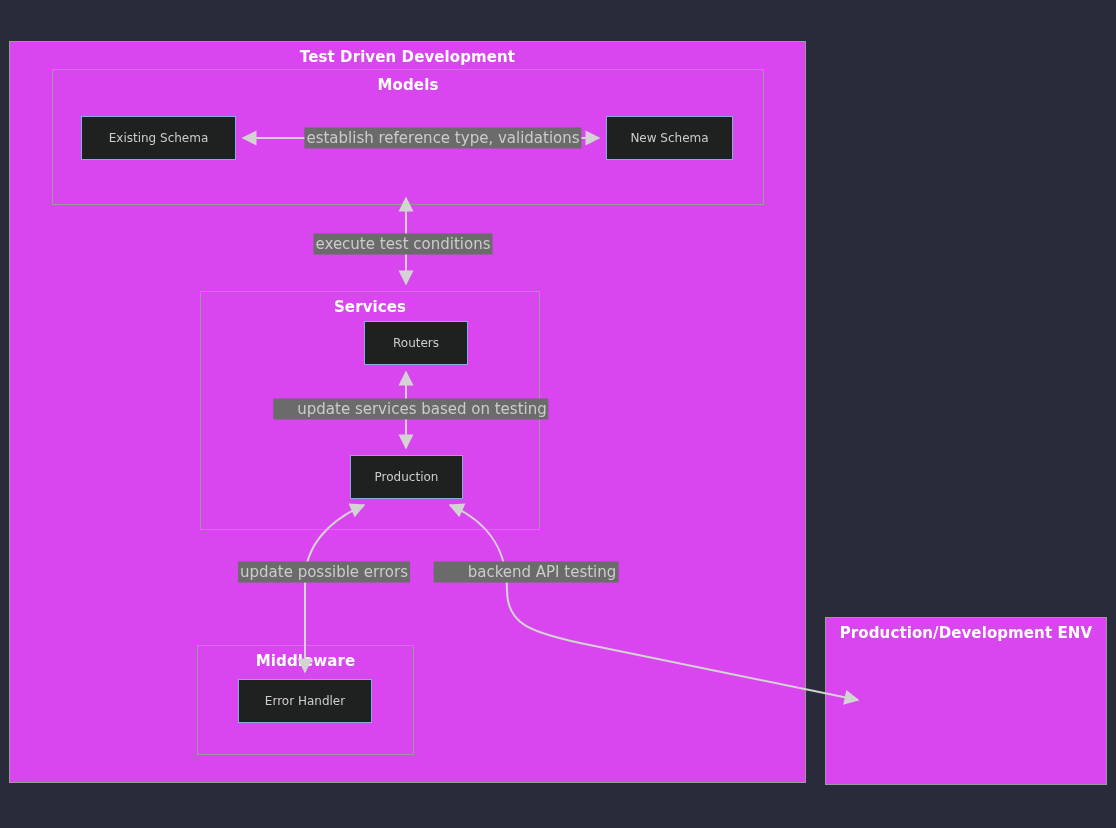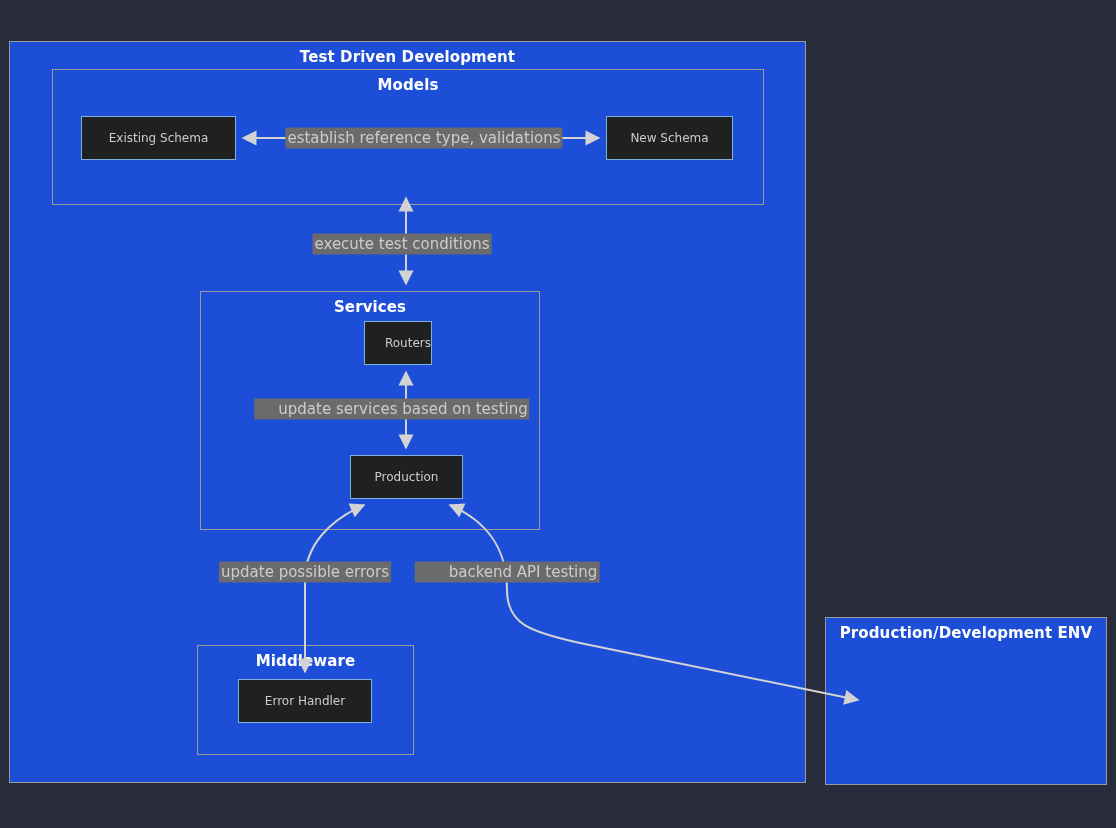--- a/index.html
+++ b/index.html
@@ -19,21 +19,21 @@
     position: absolute;
     left: 0;
     top: 0;
     width: 1116px;
     height: 828px;
   }
 
   
   .cluster {
     position: absolute;
-    background: #1d4ed8;
+    background: #d946ef;
     border: 1px solid #9a9a9a;
     box-sizing: border-box;
   }
   .cluster-title {
     position: absolute;
     top: 6px;
     left: 0;
     width: 100%;
     text-align: center;
     color: #ffffff;
@@ -61,21 +61,21 @@
     justify-content: center;
     color: #cccccc;
     font-size: 12px;
     line-height: 20px;
     white-space: nowrap;
     z-index: 6;
   }
 
   #node-existing-schema { left: 81px;  top: 116px; width: 155px; height: 44px; }
   #node-new-schema      { left: 606px; top: 116px; width: 127px; height: 44px; }
-  #node-routers         { left: 364px; top: 321px; width: 68px;  height: 44px; justify-content: flex-end; }
+  #node-routers         { left: 364px; top: 321px; width: 104px;  height: 44px; }
   #node-controllers     { left: 350px; top: 455px; width: 113px; height: 44px; }
   #node-error-handler   { left: 238px; top: 679px; width: 134px; height: 44px; }
   #node-postman         { left: 868px; top: 679px; width: 198px; height: 44px; }
 
   
   #edges {
     position: absolute;
     left: 0; top: 0;
     width: 1116px; height: 828px;
     z-index: 4;
@@ -91,24 +91,25 @@
   .edge-label {
     position: absolute;
     background: #6b6b6b;
     color: #cccccc;
     font-size: 15px;
     line-height: 19px;
     padding: 1px 2px;
     white-space: nowrap;
     z-index: 7;
     transform: translate(-50%, -50%);
+    margin-left: 19px;
   }
 
   #label-establish        { left: 424px; top: 138px; }
-  #label-execute          { left: 402px; top: 244px; }
+  #label-execute          { left: 384px; top: 244px; }
   #label-update-services  { left: 392px; top: 409px; padding-left: 24px; }
   #label-update-errors    { left: 305px; top: 572px; }
   #label-backend-api      { left: 507px; top: 572px; padding-left: 34px; }
 </style>
 </head>
 <body>
 
 <div id="diagram-root">
 
   <div class="cluster" id="cluster-tdd">

